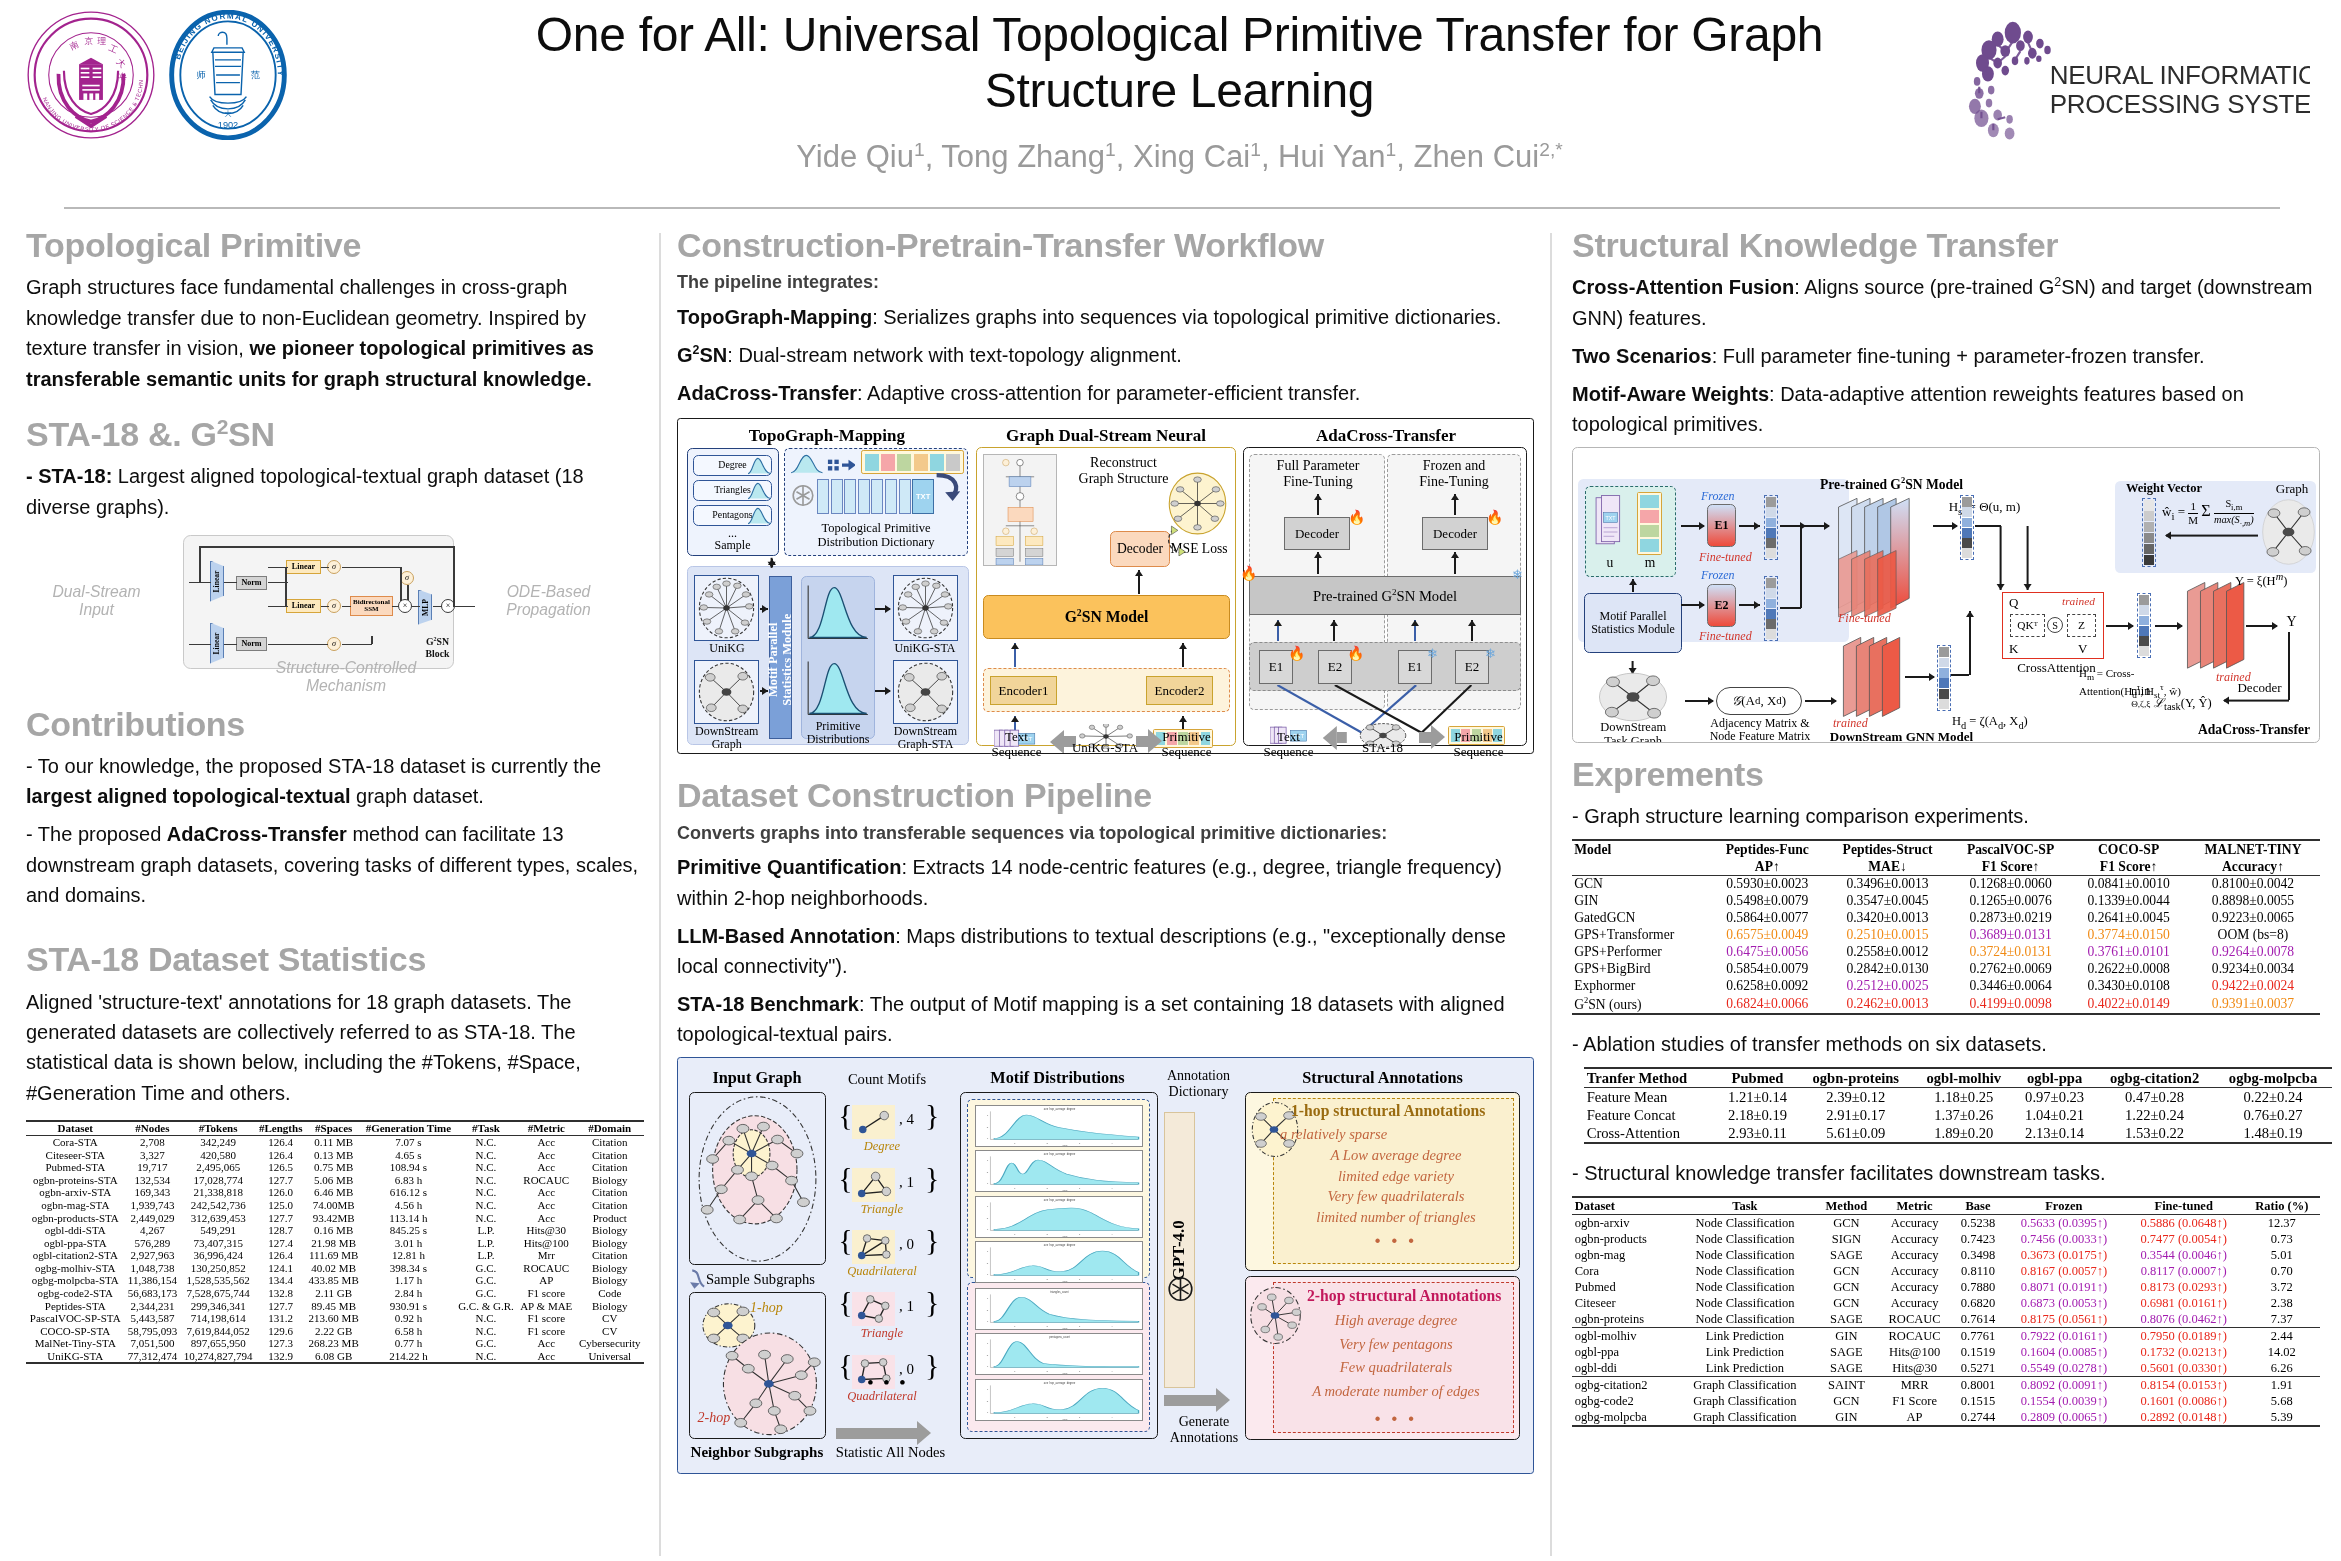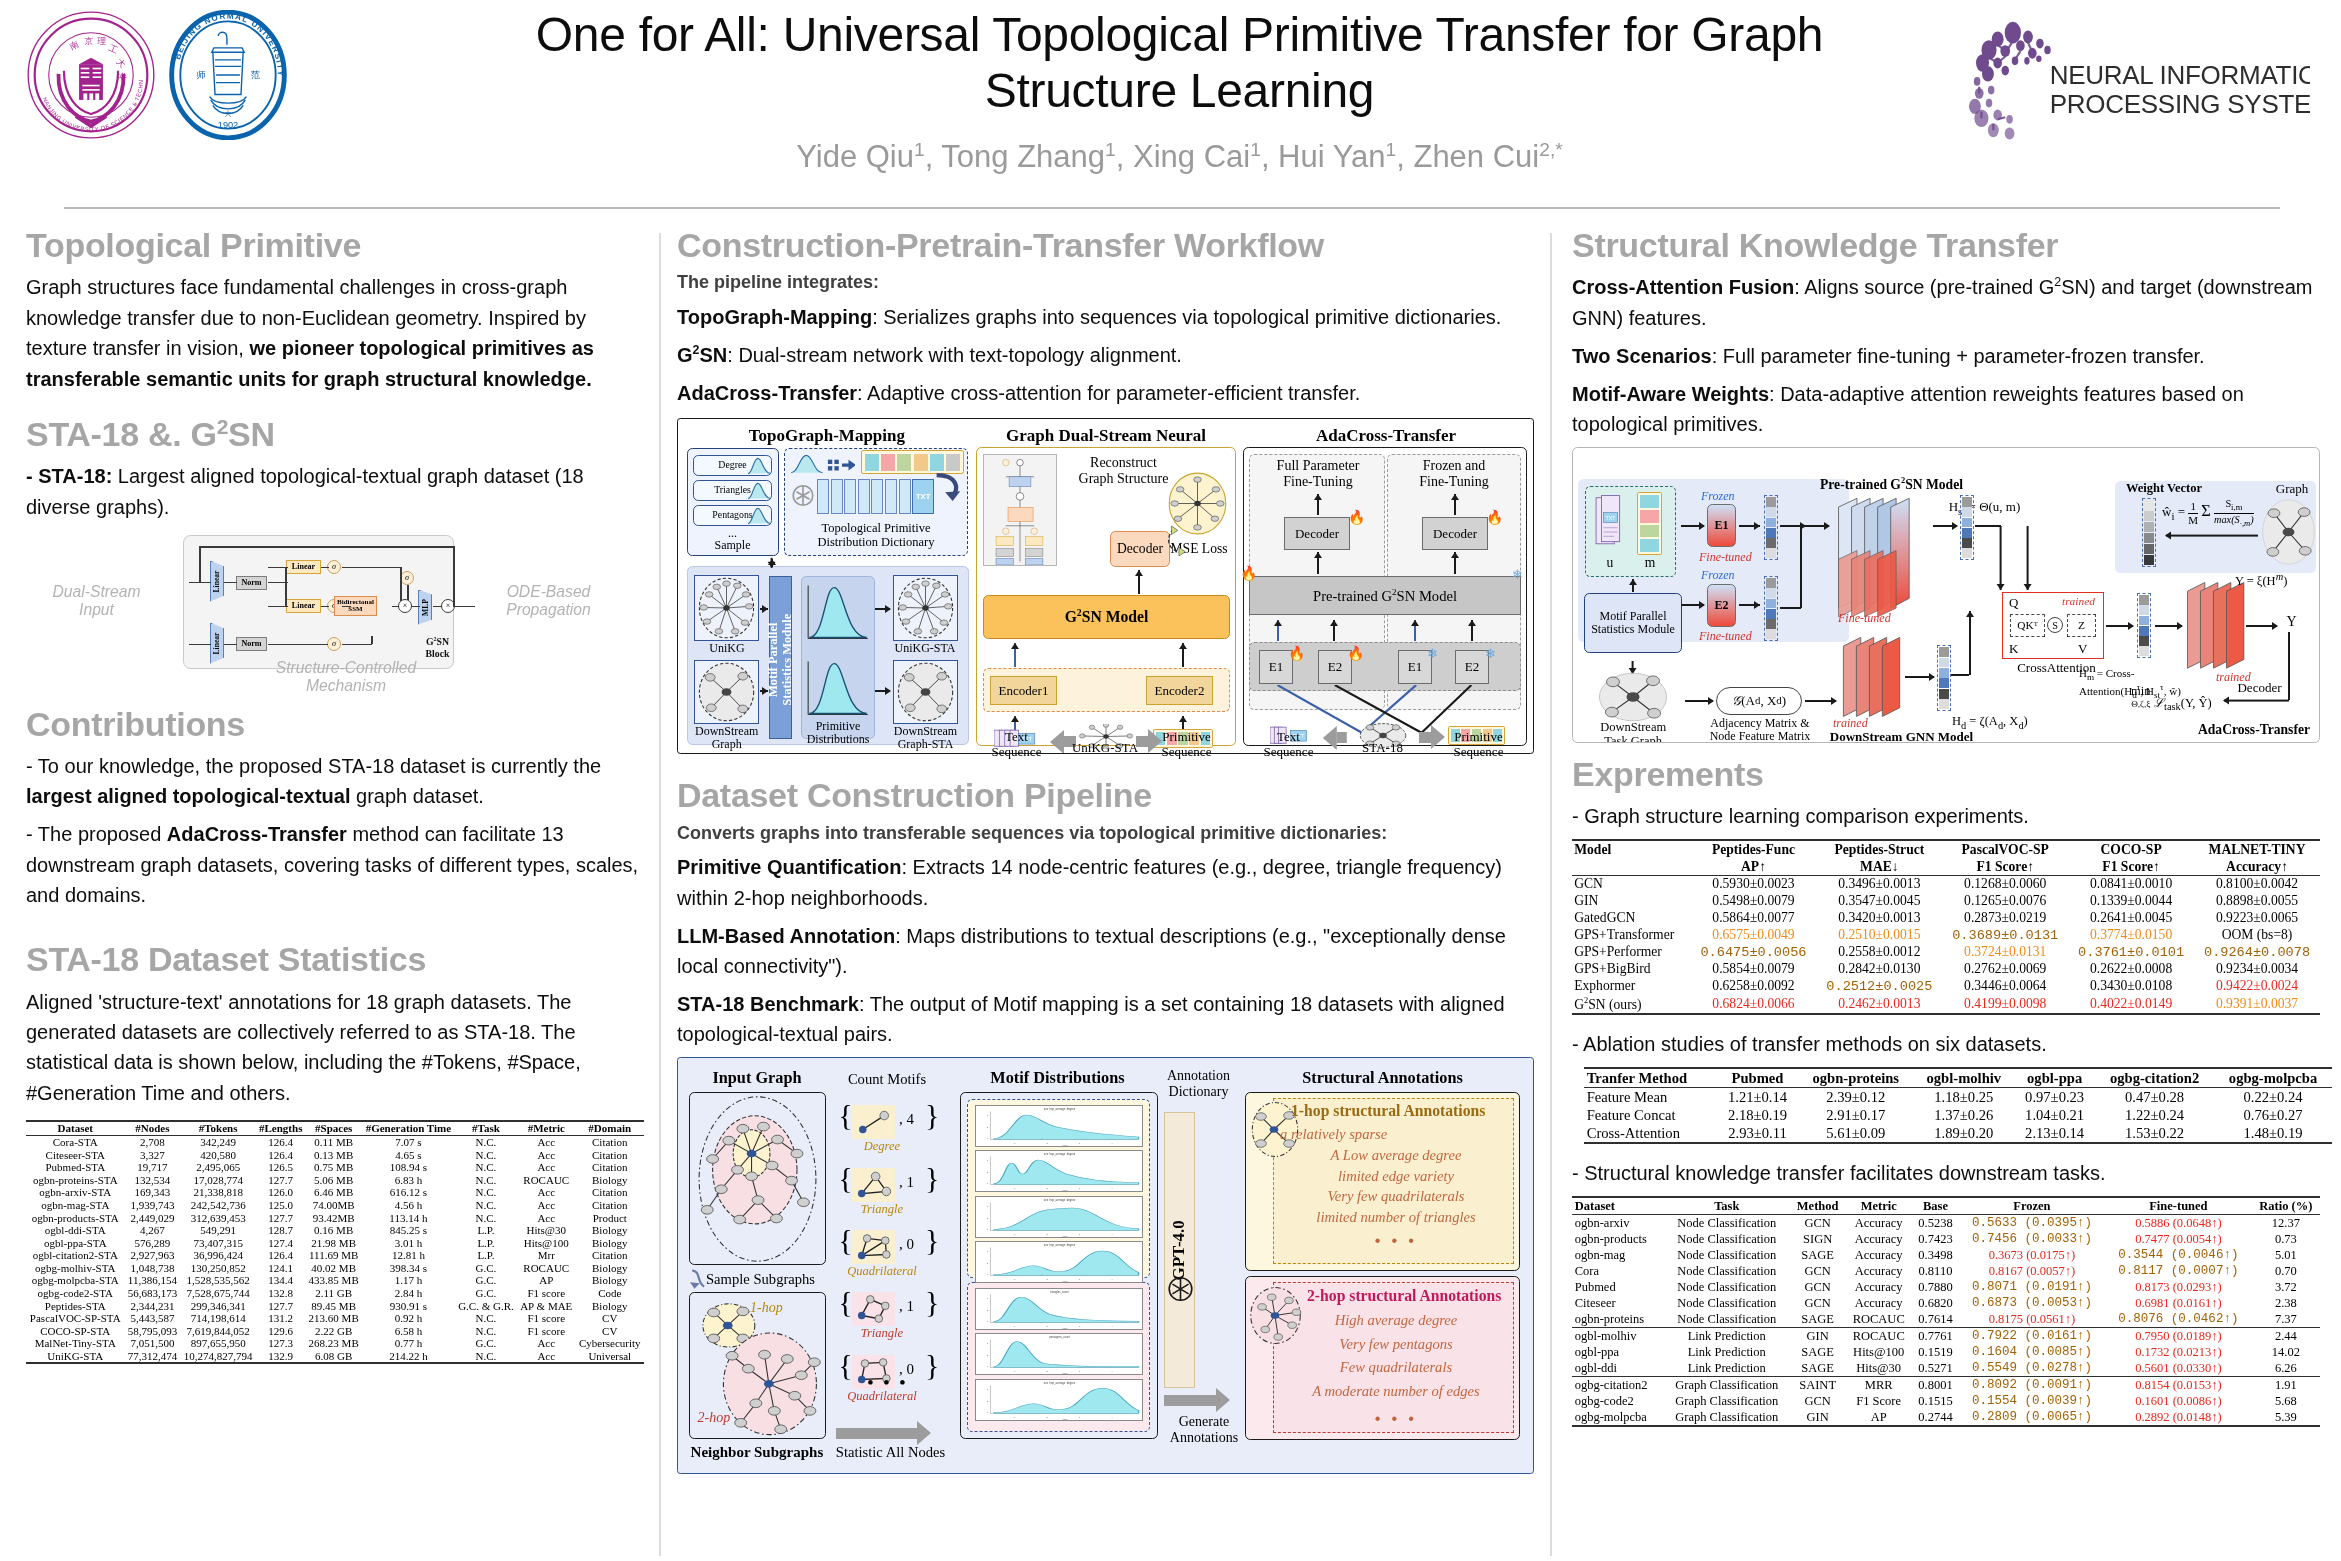--- a/index.html
+++ b/index.html
@@ -65,21 +65,21 @@
     font-weight: normal;
   }
   table.acad thead th { font-weight: bold; }
   .rule-top { border-top: 2.2px solid #2f2f2f; }
   .rule-mid { border-top: 1.1px solid #2f2f2f; }
   .rule-bot { border-bottom: 2.2px solid #2f2f2f; }
   .tbl-wrap { position: relative; }
 
   
   .v-red { color: #e8271b; }
-  .v-blue { color: #a16207; font-family: Liberation Mono, monospace; }
+  .v-blue { color: #a21caf; }
   .v-orange { color: #f08a14; }
   .v-bold { font-weight: bold; }
 
   
   #stats-table { font-size: 11px; }
   #stats-table td, #stats-table th { padding: 0.3px 2.2px; }
   #stats-table td.ds { text-align: center; }
 
   
   #exp1-table { font-size: 13.6px; }
@@ -300,21 +300,21 @@
         <span>Linear</span>
       </div>
     <div class="boxg" style="left:210px;top:46px;width:31px;height:14px;">Norm</div>
     <div class="boxg" style="left:210px;top:107px;width:31px;height:14px;">Norm</div>
     <div class="boxy" style="left:260px;top:30px;width:35px;height:14px;">Linear</div>
     <div class="boxy" style="left:260px;top:69px;width:35px;height:14px;">Linear</div>
     <div class="circ" style="left:301px;top:30px;">σ</div>
     <div class="circ" style="left:301px;top:69px;">σ</div>
     <div class="circ" style="left:301px;top:107px;">σ</div>
     <div class="circ" style="left:374px;top:41px;">σ</div>
-    <div class="boxo" style="left:308px;top:66px;width:43px;height:20.6px;">Bidirectonal<br>SSM</div>
+    <div class="boxo" style="left:324px;top:66px;width:43px;height:20.6px;">Bidirectonal<br>SSM</div>
     <div class="circx" style="left:372px;top:69px;">×</div>
     <div class="trapz" style="left:392px;top:60px;width:14px;height:35px;clip-path:polygon(0 0,100% 14%,100% 86%,0 100%);">
         <span>MLP</span>
       </div>
     <div class="circx" style="left:415px;top:69px;">×</div>
     <div class="lbl-it" style="left:379px;top:106px;width:65px;font-style:normal;color:#111;font-family:'Liberation Serif',serif;font-weight:bold;font-size:9.8px;">G<span class="sup">2</span>SN<br>Block</div>
 
     <div class="wire" style="left:163px;top:52px;width:22px;height:1.6px;"></div>
     <div class="wire" style="left:163px;top:114px;width:22px;height:1.6px;"></div>
     <div class="wire" style="left:198px;top:52px;width:13px;height:1.6px;"></div>

